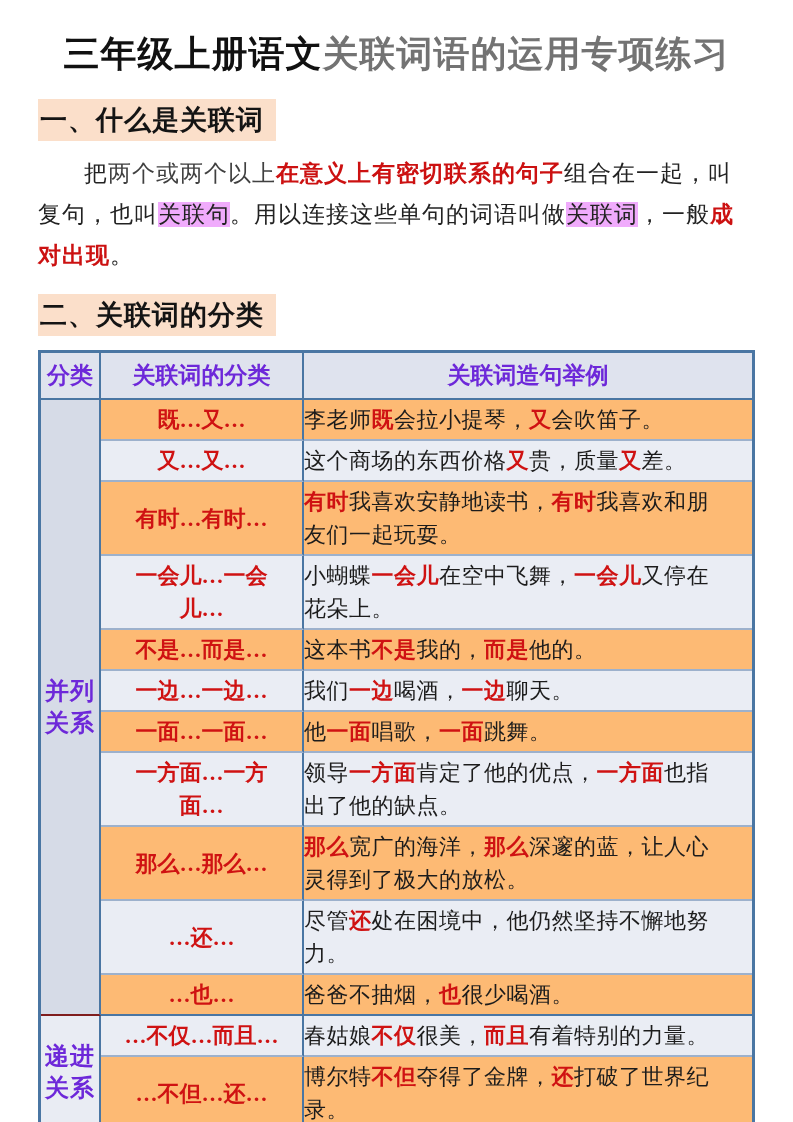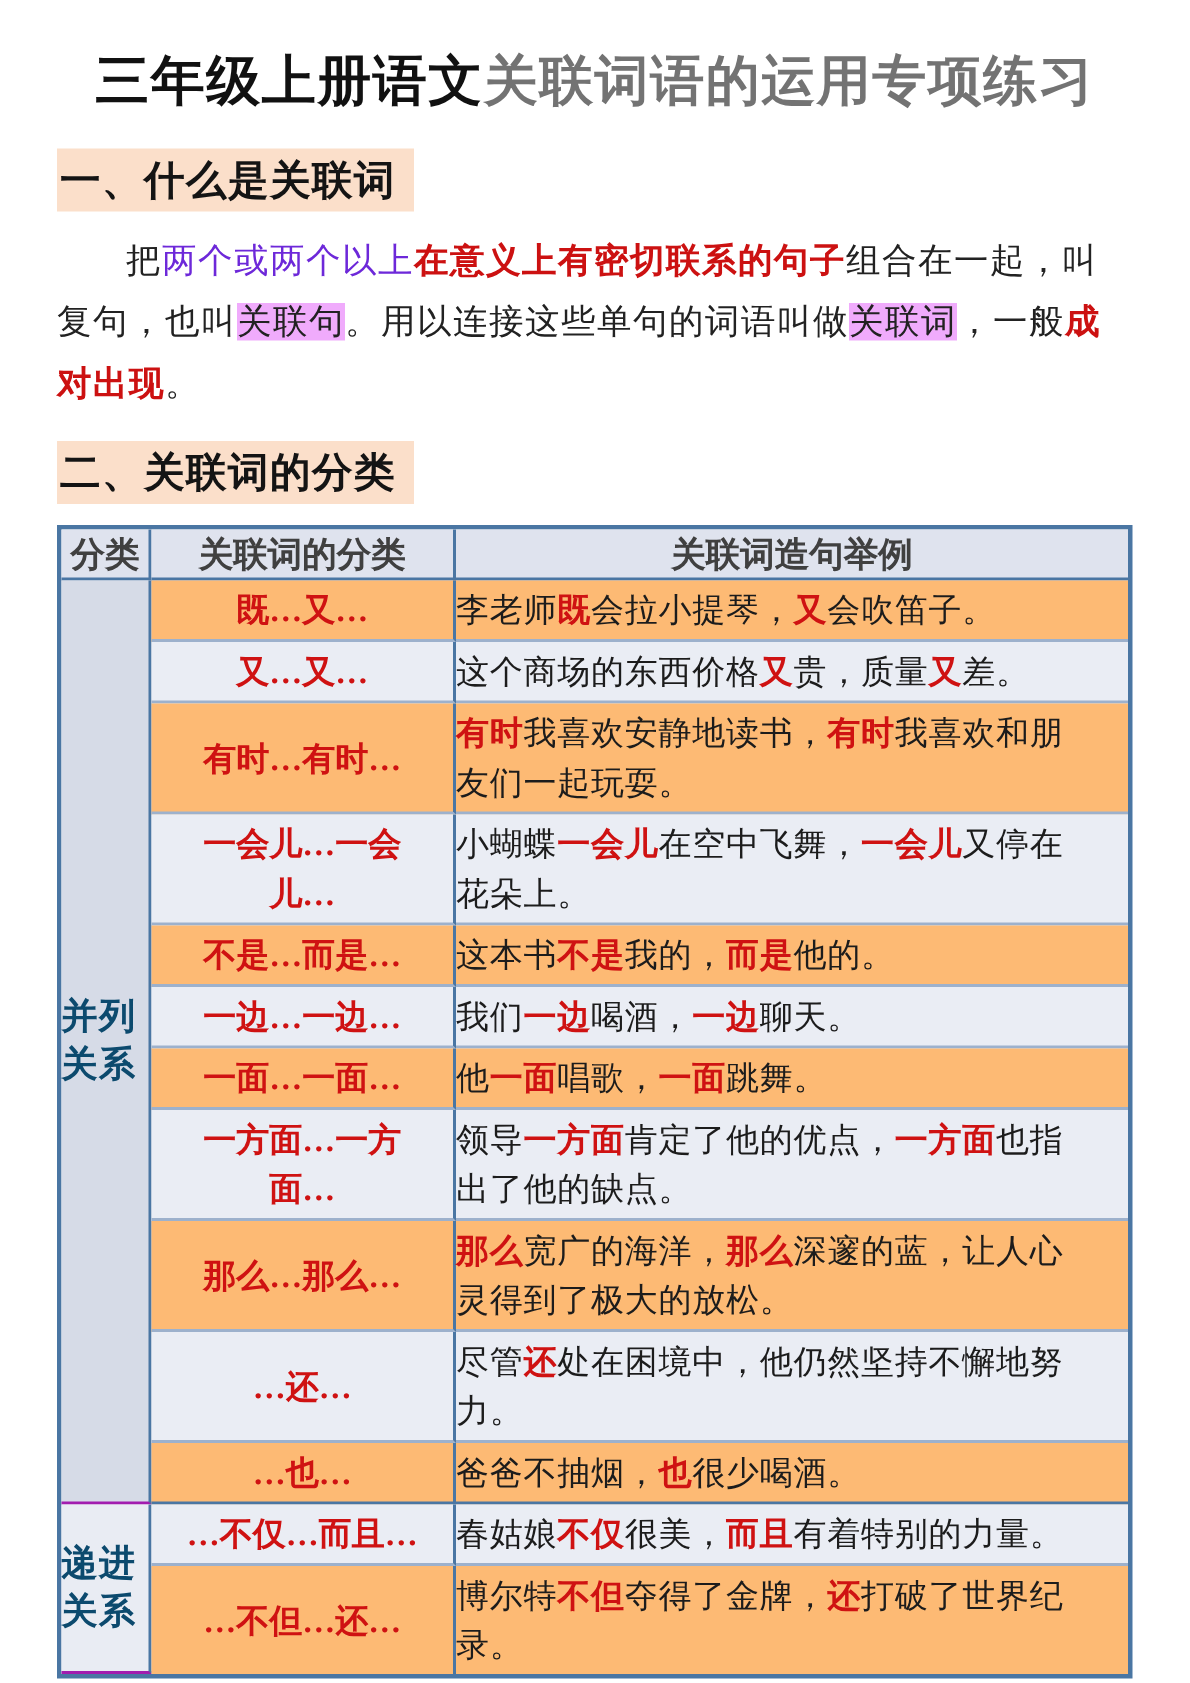--- a/index.html
+++ b/index.html
@@ -11,42 +11,42 @@
              letter-spacing:1px; font-family:"Liberation Sans", sans-serif; color:#111; white-space:nowrap; }
   h1.title .red { color:#737373; }
 
   .sec-head { display:inline-block; background:#fbdfca; color:#141414;
               font-size:27px; font-weight:bold; padding:3px 12px 3px 2px; letter-spacing:1px; }
   .sec1 { margin-top:20px; }
   .sec2 { margin-top:18px;font-family:Liberation Serif, serif; }
 
   .para { margin-top:12px; width:717px; font-size:23px; line-height:41px;
           letter-spacing:1px; text-indent:2em; color:#222; }
-  .para .blue { color:#6d28d9; }
+  .para .blue { color:#404040; }
   .para .rb { color:#cc1111; font-weight:bold; }
   .para .ghl { background:#f0abfc; }
 
   table.conj { margin-top:14px; width:717px; border:3px solid #4a76a3;
                border-collapse:separate; border-spacing:0; table-layout:fixed; }
-  th { background:#dfe3ee; font-size:23px; font-weight:bold; color:#404040; height:34px;
+  th { background:#dfe3ee; font-size:23px; font-weight:bold; color:#6d28d9; height:47px;
        text-align:center; border-right:2px solid #4a76a3; border-bottom:2px solid #4a76a3; }
   th:last-child { border-right:none; }
   td { vertical-align:middle; border-right:2px solid #4a76a3; border-bottom:2px solid #9db1cc; }
   td:last-child { border-right:none; }
   tr:last-child td { border-bottom:none; }
   td.word { color:#cf1212; font-weight:bold; font-size:22px; text-align:center;
             white-space:pre-line; line-height:33px; padding:2px 2px; height:36px; }
   td.sentence { font-size:22px; line-height:33px; letter-spacing:0.5px; color:#1c1c1c;
                 padding:3px 26px 3px 0; height:36px; }
   td.sentence .rw { color:#cf1212; font-weight:bold; }
   tr.dark td.data { background:#fdba74; }
   tr.light td.data { background:#eaedf4;margin-top:20px; }
-  td.cat { background:#d6dbe7; font-weight:bold; font-size:24px; color:#0c4a6e;
-           text-align:left; white-space:pre-line; line-height:32px;
-           border-bottom:2px solid #a21caf; letter-spacing:1px; }
+  td.cat { background:#d6dbe7; font-weight:bold; font-size:24px; color:#6d28d9;
+           text-align:center; white-space:pre-line; line-height:32px;
+           border-bottom:2px solid #7f1d1d; letter-spacing:1px; }
   td.cat.cat2 { background:#e9ecf3; }
   tr.sep td { border-bottom:2px solid #4a76a3; }
 </style>
 </head>
 <body>
 
 <div class="page">
 
   <h1 class="title"><span>三年级上册语文</span><span class="red">关联词语的运用专项练习</span></h1>
 

